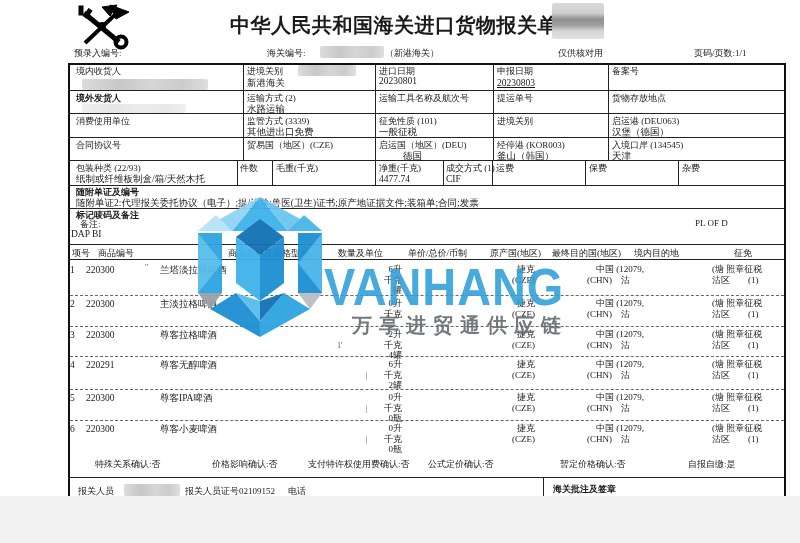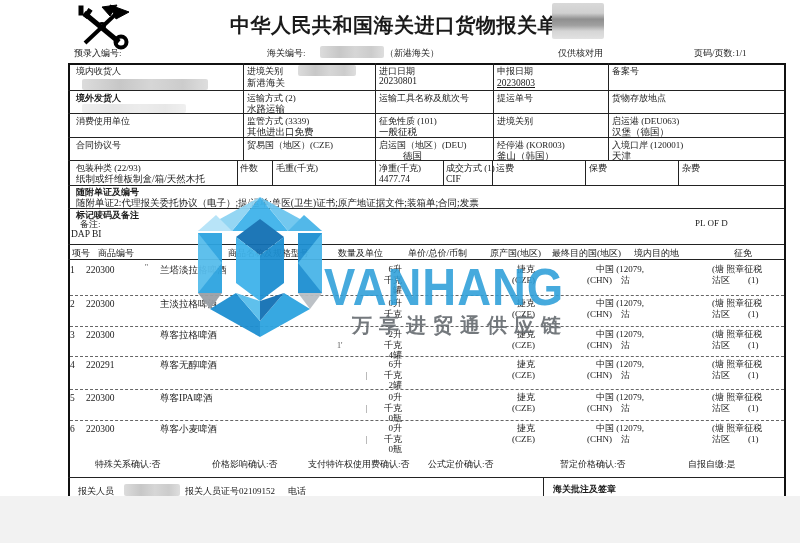--- a/index.html
+++ b/index.html
@@ -110,21 +110,21 @@
   <div class="abs lbl" style="left:497px;top:116px;">进境关别</div>
   <div class="abs lbl" style="left:612px;top:116px;">启运港 (DEU063)</div>
   <div class="abs val" style="left:612px;top:127px;">汉堡（德国）</div>
 
   <div class="abs lbl" style="left:76px;top:140px;">合同协议号</div>
   <div class="abs lbl" style="left:247px;top:140px;">贸易国（地区）(CZE)</div>
   <div class="abs lbl" style="left:379px;top:140px;">启运国（地区）(DEU)</div>
   <div class="abs val" style="left:379px;top:151px;margin-left:24px;">德国</div>
   <div class="abs lbl" style="left:497px;top:140px;">经停港 (KOR003)</div>
   <div class="abs val" style="left:497px;top:151px;">釜山（韩国）</div>
-  <div class="abs lbl" style="left:612px;top:140px;">入境口岸 (120001)</div>
+  <div class="abs lbl" style="left:612px;top:140px;">入境口岸 (134545)</div>
   <div class="abs val" style="left:612px;top:151px;">天津</div>
 
   <div class="abs lbl" style="left:76px;top:163px;">包装种类 (22/93)</div>
   <div class="abs val" style="left:76px;top:174px;">纸制或纤维板制盒/箱/天然木托</div>
   <div class="abs lbl" style="left:240px;top:163px;">件数</div>
   <div class="abs lbl" style="left:276px;top:163px;">毛重(千克)</div>
   <div class="abs lbl" style="left:379px;top:163px;">净重(千克)</div>
   <div class="abs val" style="left:379px;top:174px;">4477.74</div>
   <div class="abs lbl" style="left:446px;top:163px;">成交方式 (1)</div>
   <div class="abs val" style="left:446px;top:174px;">CIF</div>

